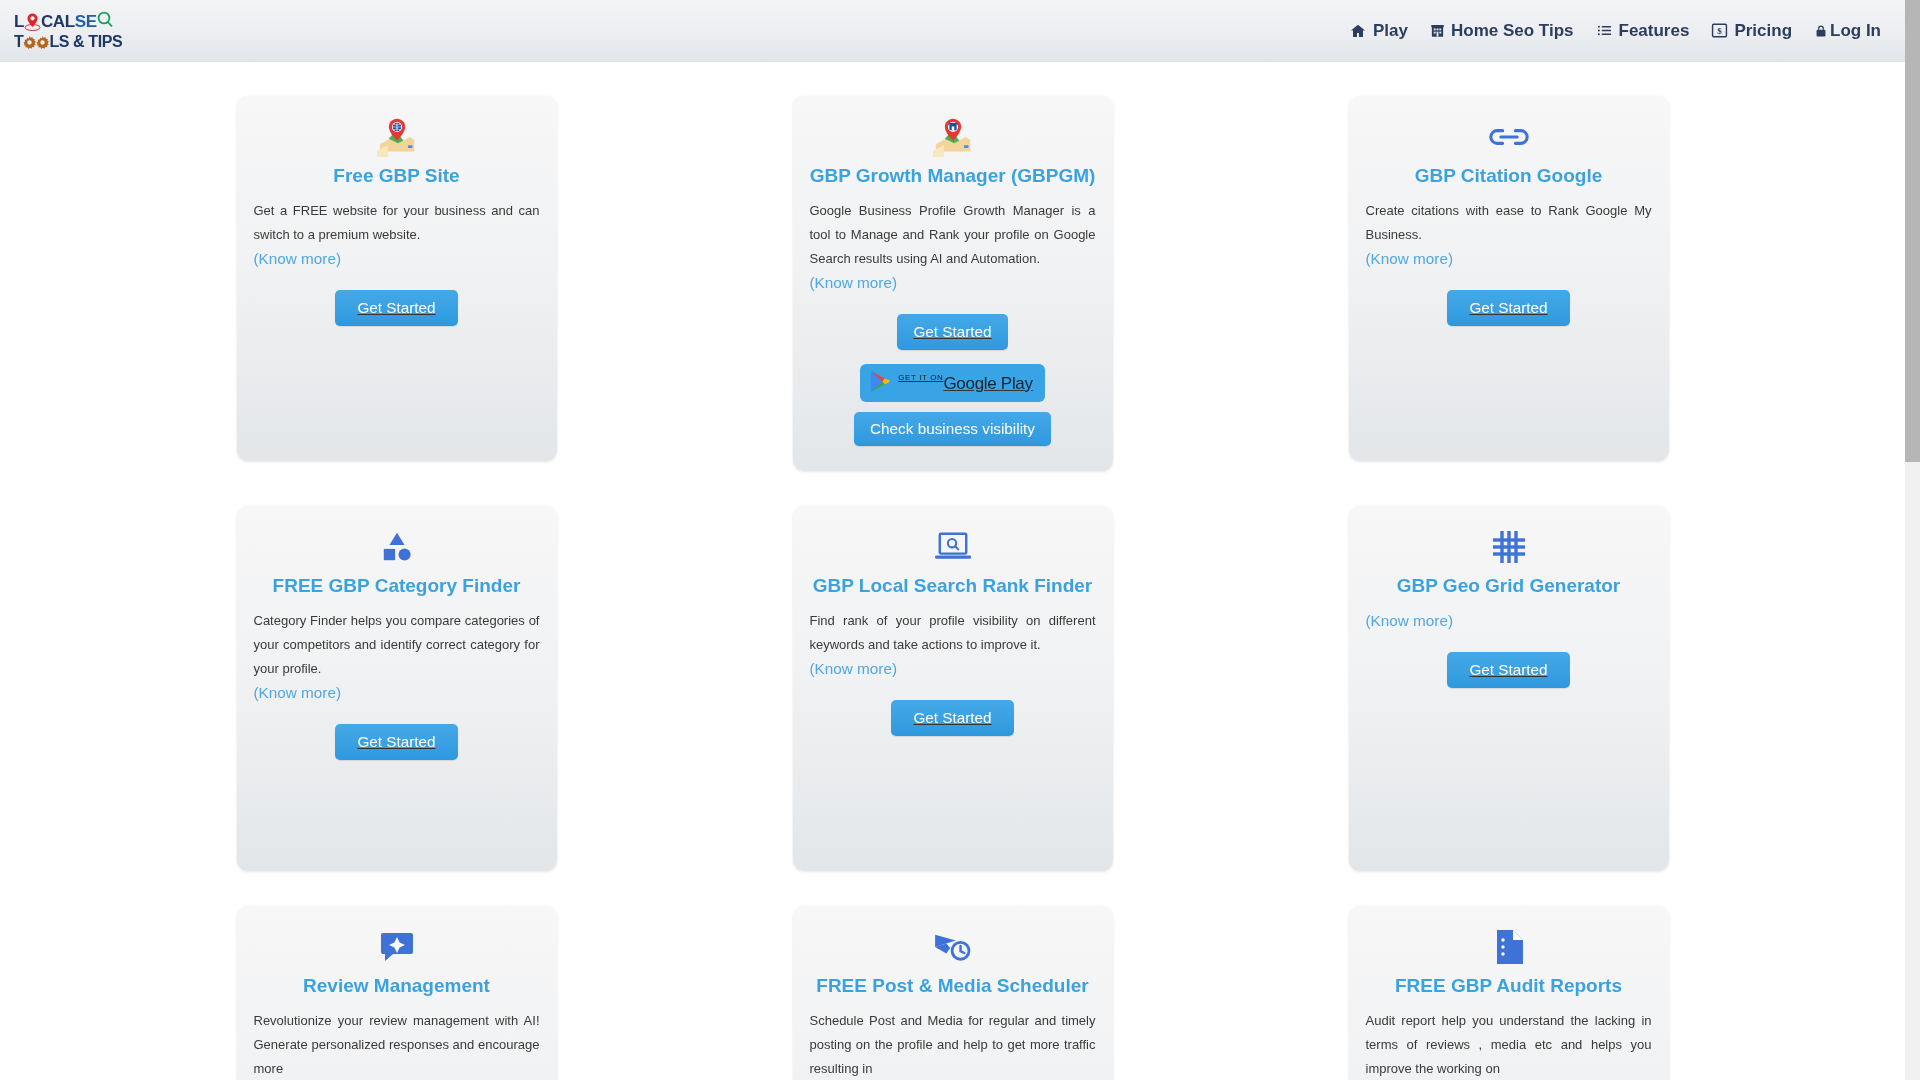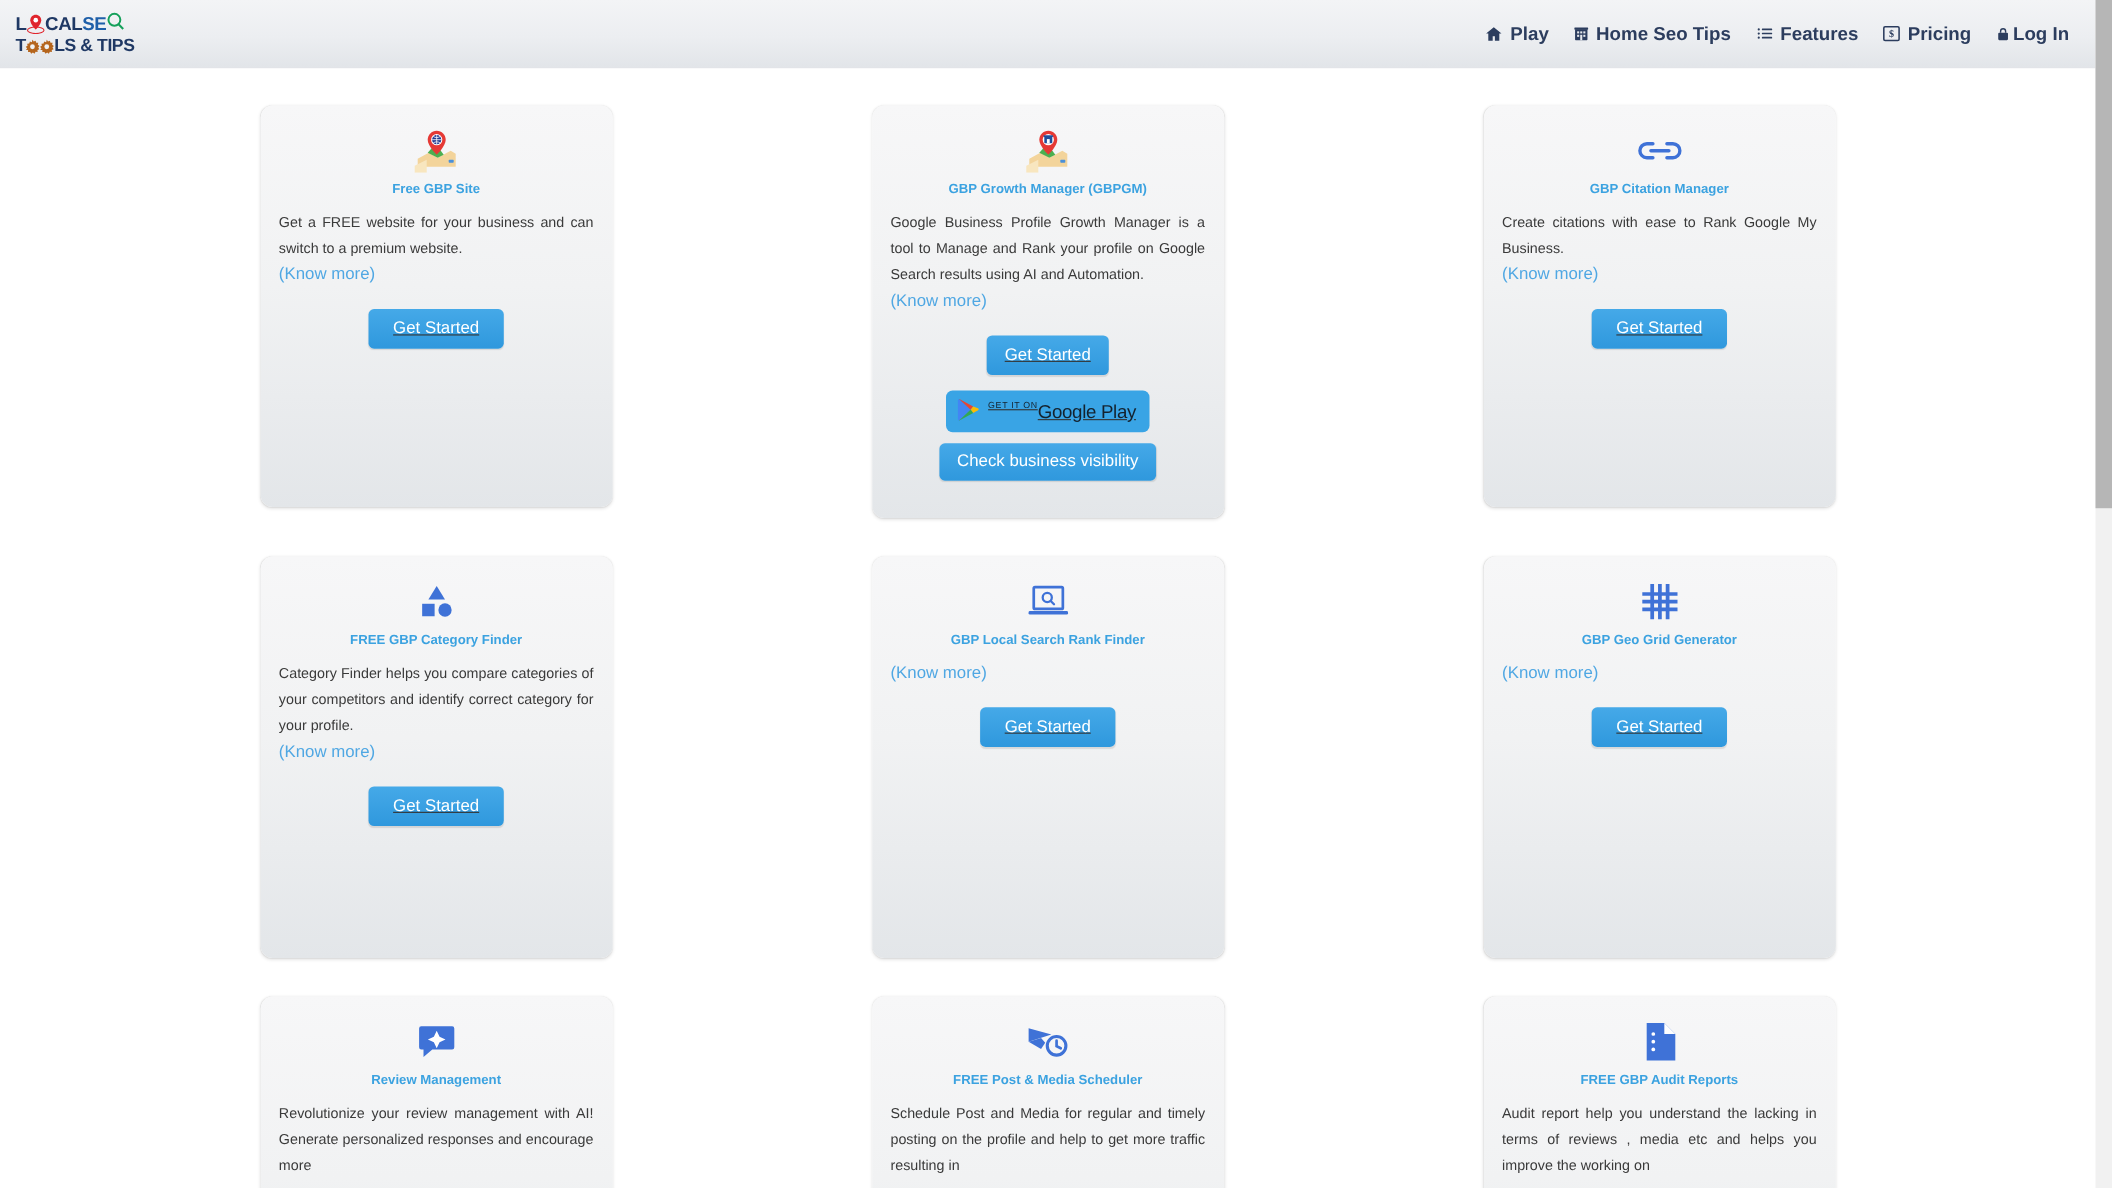--- a/index.html
+++ b/index.html
@@ -119,21 +119,21 @@
 
   .card-icon {
     height: 42px;
     display: flex;
     align-items: center;
     justify-content: center;
     margin-bottom: 6px;
   }
 
   .card-title {
-    font-size: 12px;
+    font-size: 19px;
     font-weight: 700;
     color: #3ba2e0;
     text-align: center;
     line-height: 1.25;
     margin-bottom: 11px;
     width: 100%;
   }
 
   .card-desc {
     font-size: 13px;
@@ -371,21 +371,21 @@
     </div>
 
     <div class="card h-std">
       <div class="card-icon">
         <svg width="40" height="22" viewBox="0 0 44 24">
           <path d="M15 5H9a7 7 0 000 14h6" fill="none" stroke="#3f72d7" stroke-width="3.4" stroke-linecap="round"></path>
           <path d="M29 5h6a7 7 0 010 14h-6" fill="none" stroke="#3f72d7" stroke-width="3.4" stroke-linecap="round"></path>
           <line x1="13" y1="12" x2="31" y2="12" stroke="#3f72d7" stroke-width="3.4" stroke-linecap="round"></line>
         </svg>
       </div>
-      <div class="card-title">GBP Citation Manager</div>
+      <div class="card-title">GBP Citation Google</div>
       <div class="card-desc">Create citations with ease to Rank Google My Business.</div>
       <a class="know-more">(Know more)</a>
       <div class="btn-row">
         <button class="btn">Get Started</button>
       </div>
       <div class="spacer"></div>
     </div>
 
     <div class="card h-std">
       <div class="card-icon">
@@ -407,20 +407,21 @@
     <div class="card h-std">
       <div class="card-icon">
         <svg width="40" height="34" viewBox="0 0 42 36">
           <rect x="7" y="4" width="28" height="21" rx="1.2" fill="none" stroke="#3f72d7" stroke-width="2.6"></rect>
           <circle cx="20" cy="14" r="4.4" fill="none" stroke="#3f72d7" stroke-width="2.2"></circle>
           <line x1="23.3" y1="17.3" x2="26.5" y2="20.5" stroke="#3f72d7" stroke-width="2.2" stroke-linecap="round"></line>
           <rect x="2" y="27" width="38" height="3.4" rx="1.4" fill="#3f72d7"></rect>
         </svg>
       </div>
       <div class="card-title">GBP Local Search Rank Finder</div>
+      <div class="card-desc">Find rank of your profile visibility on different keywords and take actions to improve it.</div>
       <a class="know-more">(Know more)</a>
       <div class="btn-row">
         <button class="btn">Get Started</button>
       </div>
       <div class="spacer"></div>
     </div>
 
     <div class="card h-std">
       <div class="card-icon">
         <svg width="36" height="36" viewBox="0 0 36 36">

